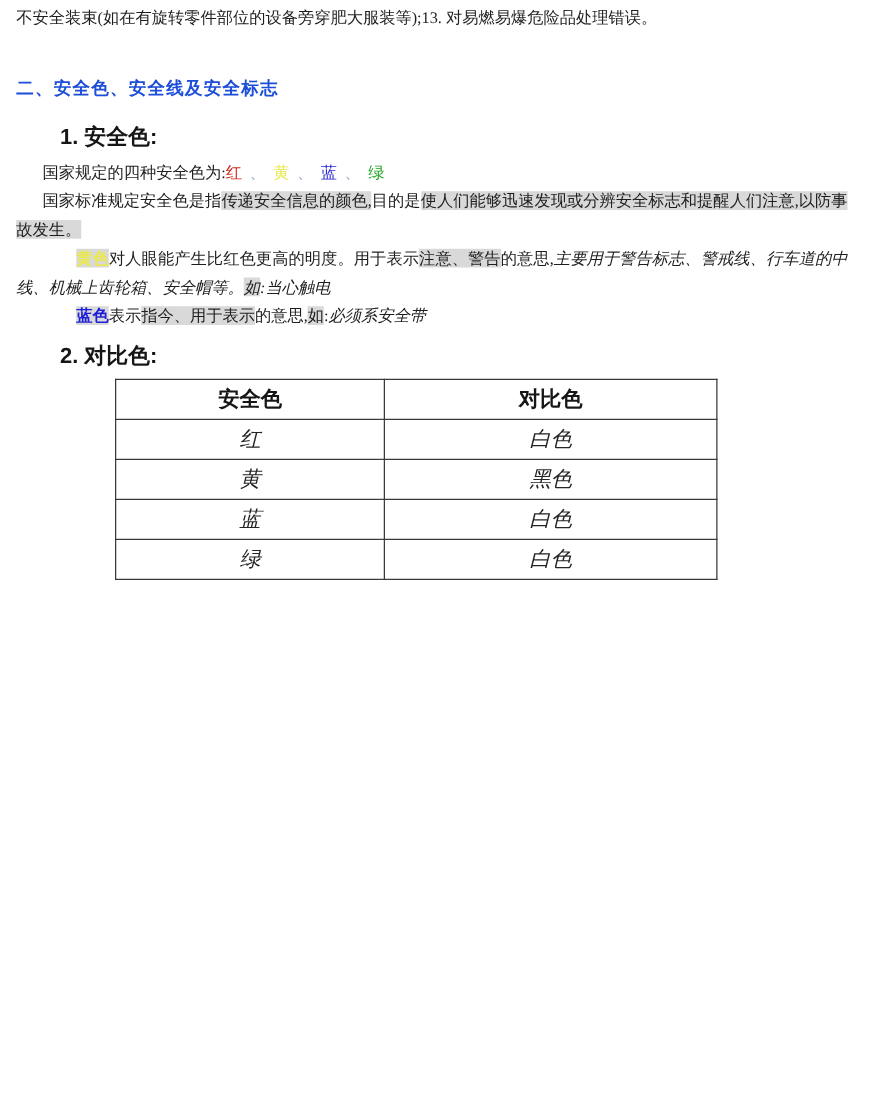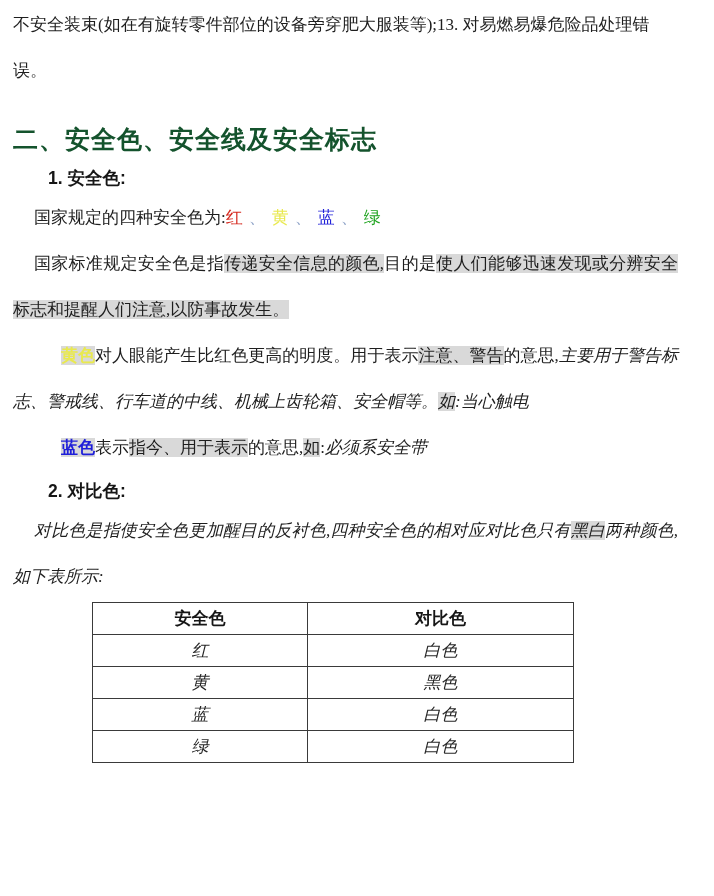--- a/index.html
+++ b/index.html
@@ -2,28 +2,28 @@
 <html><head>
 <meta charset="utf-8">
 <style>
   html,body{margin:0;padding:0;}
   body{
     width:714px;height:896px;overflow:hidden;background:#ffffff;
     font-family:"Liberation Serif","DejaVu Serif",serif;
     color:#1e1e1e;
   }
   .page{padding:2px 36px 0 13px;}
-  p{margin:0;font-size:17px;line-height:46px;text-align:justify;word-break:break-all;}
+  p{margin:0;font-size:13px;line-height:23px;text-align:justify;word-break:break-all;}
   p.left{text-align:left;}
   .ind{text-indent:21px;}
   .ind2{text-indent:48px;}
   .h2{
     font-family:"Liberation Sans","DejaVu Sans",sans-serif;
-    font-weight:bold;font-size:25px;line-height:34px;
-    margin:28px 0 6px 0;letter-spacing:1px;color:#14532d;
+    font-weight:bold;font-size:14px;line-height:34px;
+    margin:28px 0 6px 0;letter-spacing:1px;color:#1d4ed8;
   }
   .h3{
     font-family:"Liberation Sans","DejaVu Sans",sans-serif;
     font-weight:bold;font-size:17.5px;line-height:33px;
     margin:4px 0 0 35px;color:#161616;
   }
   
   .hl{background:#d9d9d9;}
   .red{color:#d5281e;}
   .yellow{color:#e9e94e;}
@@ -70,21 +70,20 @@
   <p class="ind"><span>国家标准规定安全色是指</span><span class="hl">传递安全信息的颜色,</span><span>目的是</span><span class="hl">使人们能够迅速发现或分辨安全标志和提醒人们注意,以防事故发生。</span></p>
 
 
   <p class="ind2"><span class="yellow bold hl">黄色</span><span>对人眼能产生比红色更高的明度。用于表示</span><span class="hl">注意、警告</span><span>的意思,</span><span class="kaiti">主要用于警告标志、警戒线、行车道的中线、机械上齿轮箱、安全帽等。</span><span class="kaiti hl">如</span><span class="kaiti">:当心触电</span></p>
 
   <p class="ind2 left"><span class="blue bold hl">蓝色</span><span>表示</span><span class="hl">指今、用于表示</span><span>的意思,</span><span class="hl">如</span><span>:</span><span class="kaiti">必须系安全带</span></p>
 
 
   <h3 class="h3">2. 对比色:</h3>
 
-  <p class="ind"><span class="kaiti">对比色是指使安全色更加醒目的反衬色,</span><span class="kaiti">四种安全色的相对应对比色只有</span><span class="kaiti hl">黑白</span><span class="kaiti">两种颜色,如下表所示:</span></p>
 
   <table>
     <colgroup>
         <col class="c1">
         <col class="c2">
       </colgroup>
     <thead>
       <tr>
         <th>安全色</th>
         <th>对比色</th>

